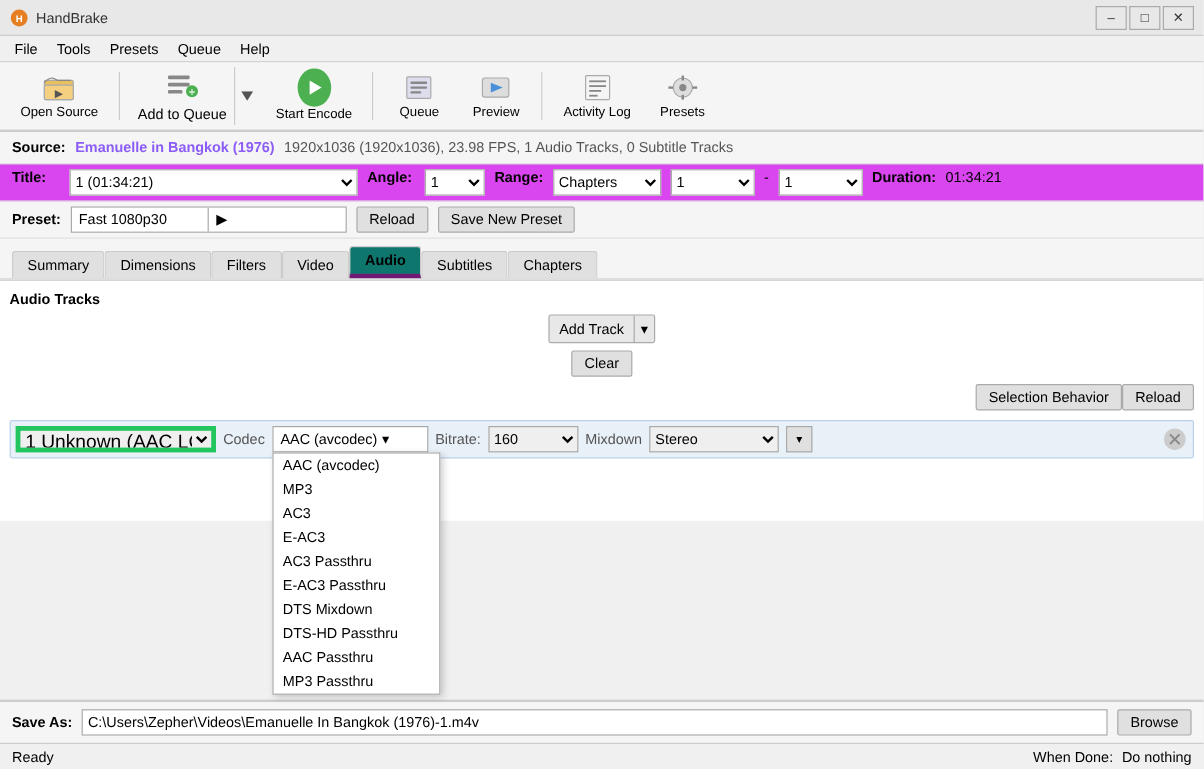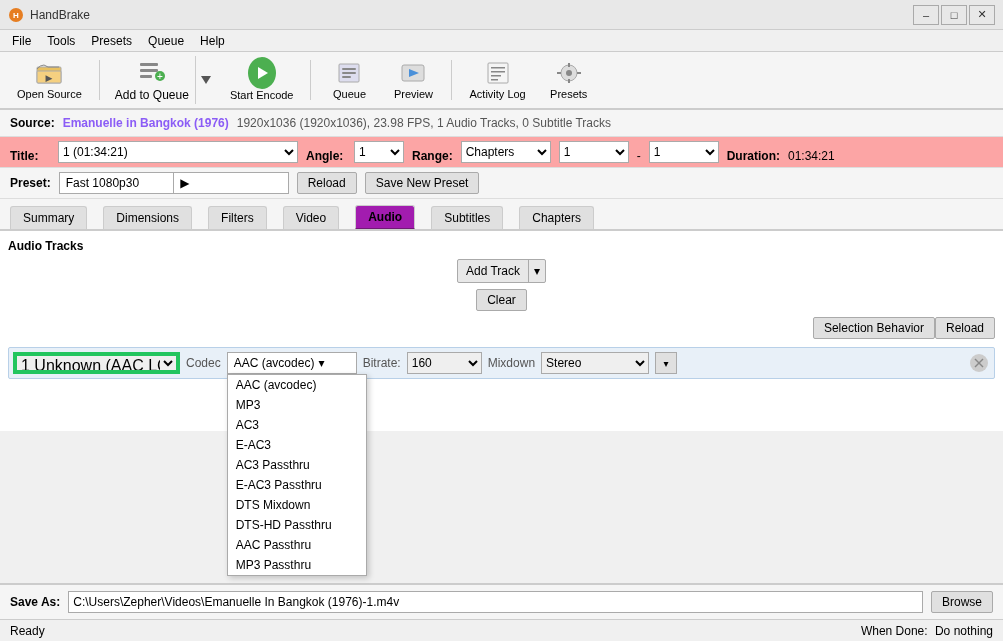--- a/index.html
+++ b/index.html
@@ -26,39 +26,39 @@
     
     .start-btn { background: #4caf50; border: none; border-radius: 50%; width: 32px; height: 32px; display: flex; align-items: center; justify-content: center; cursor: pointer; }
 
     
     .source-bar { padding: 6px 10px; display: flex; align-items: center; gap: 8px; font-size: 12px; background: #f5f5f5; border-bottom: 1px solid #ddd; }
     .source-label { font-weight: bold; }
     .source-name { font-weight: bold; color: #8b5cf6; }
     .source-info { color: #555; }
 
     
-    .title-row { padding: 4px 10px; display: flex; align-items: flex-end; gap: 8px; background: #fca5a5; border-bottom: 1px solid #ddd; }
+    .title-row { padding: 4px 10px; display: flex; align-items: flex-start; gap: 8px; background: #d946ef; border-bottom: 1px solid #ddd; }
     .field-label { font-weight: bold; min-width: 40px; }
     select.field-select { height: 22px; border: 1px solid #aaa; background: white; font-size: 12px; }
     .title-select { width: 240px; }
     .angle-select { width: 50px; }
     .range-select { width: 90px; }
     .chapter-sel { width: 70px; }
 
     
     .preset-row { padding: 4px 10px; display: flex; align-items: center; gap: 8px; background: #f5f5f5; border-bottom: 1px solid #ddd; }
     .preset-box { display: flex; align-items: center; border: 1px solid #aaa; background: white; height: 22px; width: 230px; }
     .preset-box span { flex: 1; padding: 0 6px; font-size: 12px; }
     .preset-box .arrow { padding: 0 6px; border-left: 1px solid #aaa; height: 100%; display: flex; align-items: center; cursor: pointer; }
     .toolbar-action-btn { height: 22px; padding: 0 10px; background: #e0e0e0; border: 1px solid #aaa; cursor: pointer; font-size: 12px; border-radius: 2px; }
 
     
-    .tab-bar { display: flex; align-items: flex-end; padding: 6px 10px 0; background: #f5f5f5; border-bottom: 1px solid #ccc; gap: 16px; }
+    .tab-bar { display: flex; align-items: flex-end; padding: 6px 10px 0; background: #f5f5f5; border-bottom: 1px solid #ccc; gap: 0; }
     .tab { padding: 4px 12px; border: 1px solid #ccc; border-bottom: none; cursor: pointer; font-size: 12px; background: #e0e0e0; border-radius: 3px 3px 0 0; }
-    .tab.active { background: #a21caf; border-bottom: 1px solid #701a75; font-weight: bold; }
+    .tab.active { background: #0f766e; border-bottom: 4px solid #701a75; font-weight: bold; }
     .section-title { font-weight: bold; margin-bottom: 6px; font-size: 12px; }
     .tracks-toolbar { display: flex; align-items: center; gap: 6px; margin-bottom: 8px; flex-direction: column; }
 
     
     .audio-track-row { display: flex; align-items: center; gap: 6px; padding: 4px; background: #e8f0f8; border: 1px solid #b8d0e8; border-radius: 2px; position: relative; }
     .track-select { width: 167px; height: 22px; font-size: 16px; border: 4px solid #22c55e; }
     .codec-label { font-size: 12px; color: #555; }
 
     
     .codec-dropdown-wrap { position: relative; }

